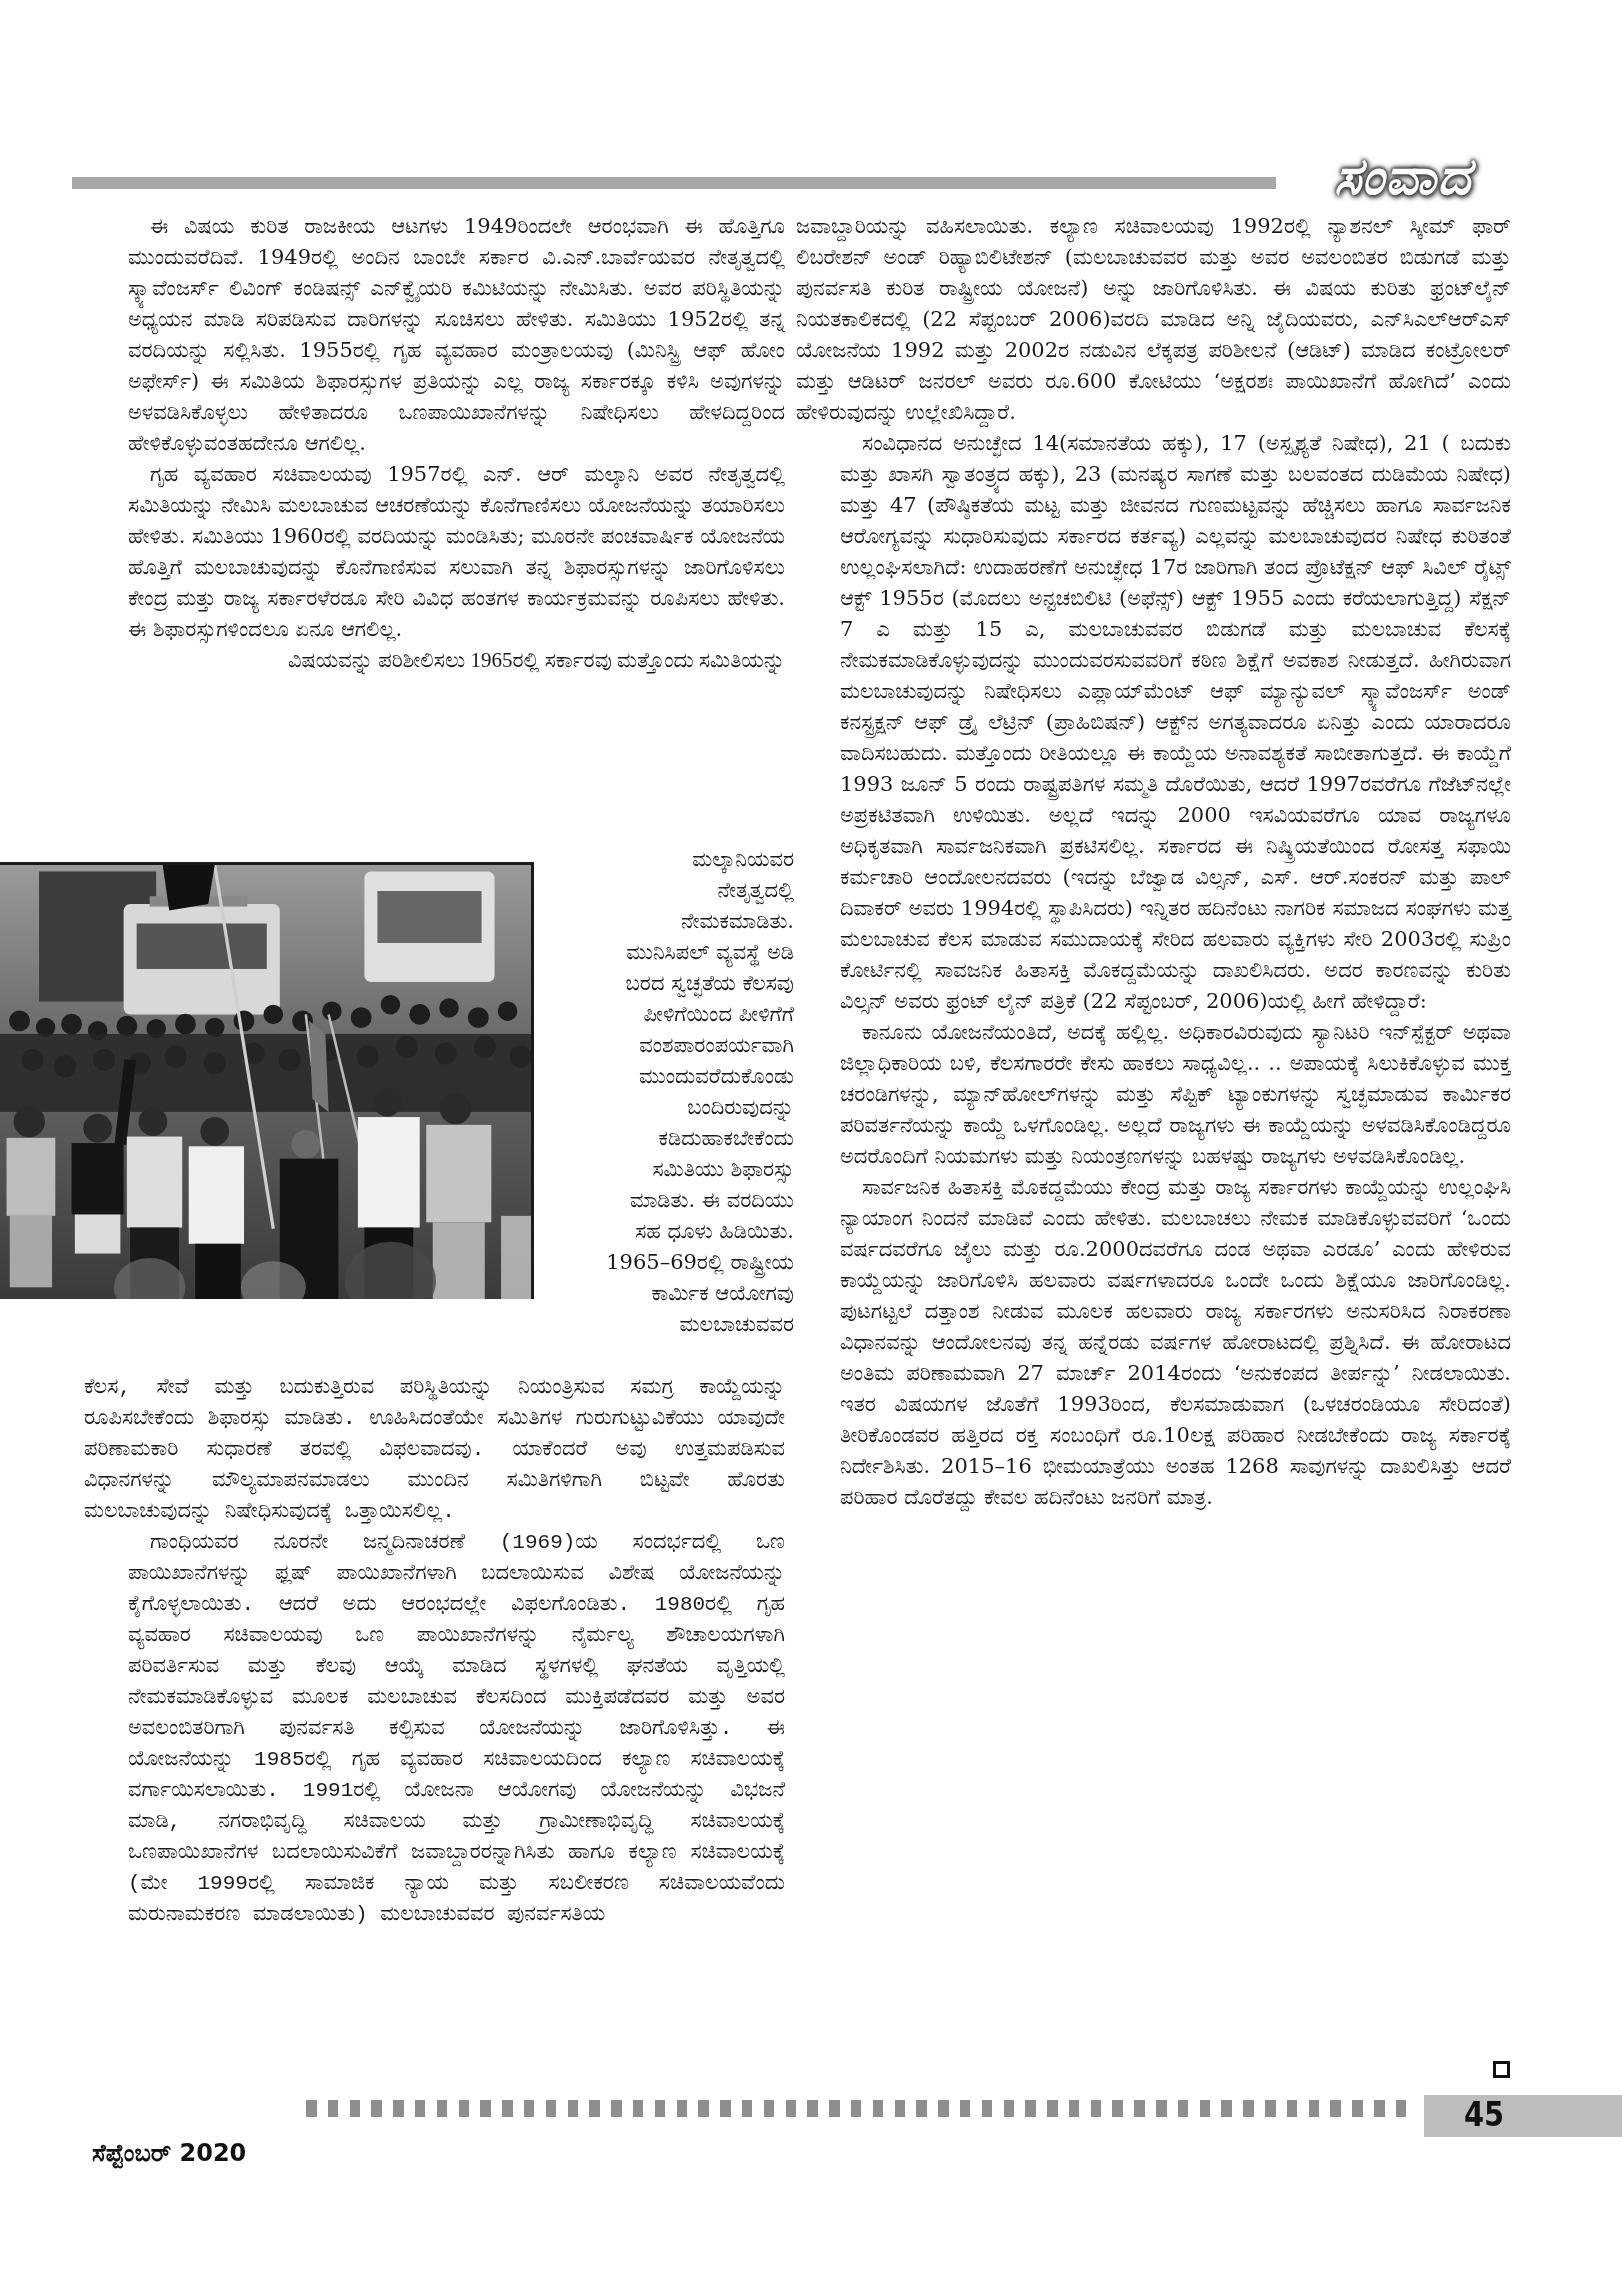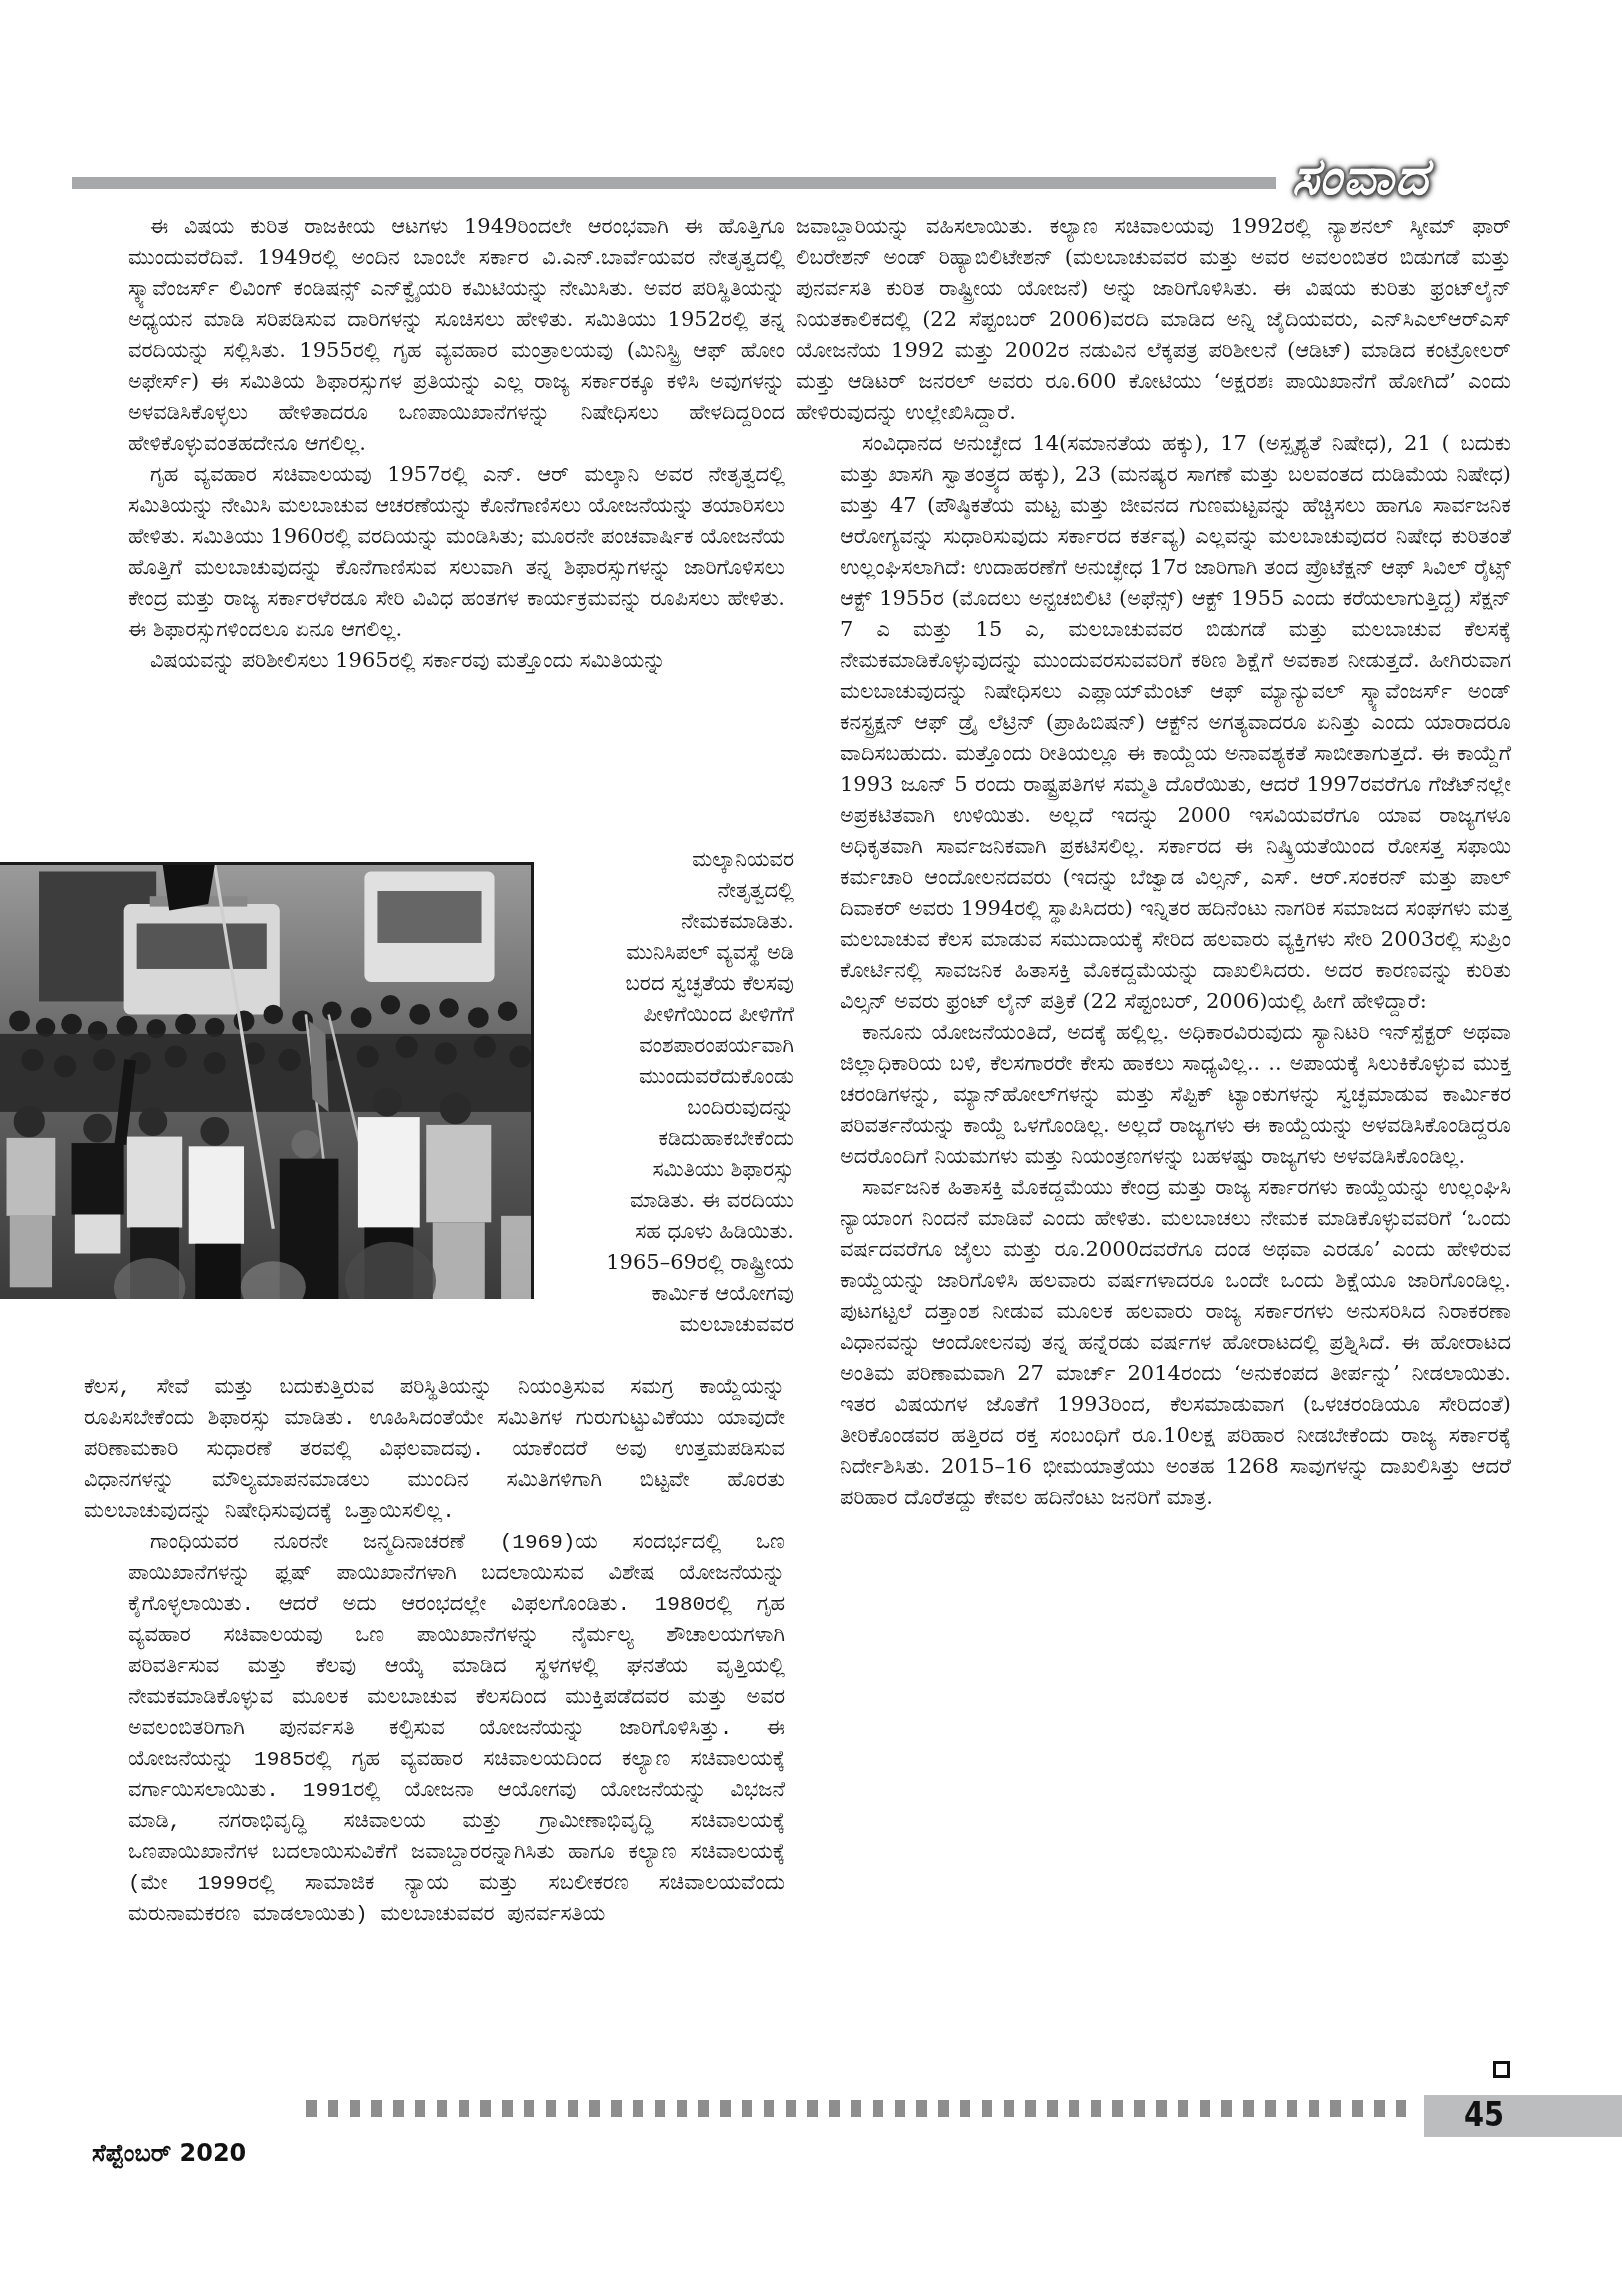--- a/index.html
+++ b/index.html
@@ -4,21 +4,21 @@
 <style>
   html, body { margin: 0; padding: 0; background: #ffffff; }
   body { width: 1623px; height: 2295px; position: relative; overflow: hidden;
          font-family: "DejaVu Serif", "Liberation Serif", serif; color: #1a1a1a; }
 
   
   .header-bar { position: absolute; left: 72px; top: 177px; width: 1204px; height: 11.8px; background: #a7a8aa; }
   .logo { position: absolute; left: 1292px; top: 144px; width: 222px; height: 65px;
           font-family: "DejaVu Sans", sans-serif; font-weight: bold; font-size: 51px; line-height: 65px;
           color: #ffffff; letter-spacing: 1.3px; font-style: italic;
-          text-shadow: 0 0 3.9px #333, 0 0 7.9px #555, 1.3px 2px 5.2px #222, -0.7px -0.7px 3.9px #444; }
+          text-shadow: 0 0 3.9px #333, 0 0 7.9px #555, 1.3px 2px 5.2px #222, -0.7px -0.7px 3.9px #444; text-align: center; }
 
   
   .col { position: absolute; font-size: 21px; line-height: 31px; text-align: justify; }
   .col p { margin: 0; }
   .col p.indent { text-indent: 22px; margin-left: 44px; }
   .col-left-top { left: 84px; top: 211px; width: 701px; }
   .col-left-bottom { left: 84px; top: 1372px; width: 701px; font-family: Liberation Mono, monospace; }
   .col-right { left: 796px; top: 211px; width: 715px; }
 
   .wrap-text { position: absolute; left: 558px; top: 844px; width: 236px; font-size: 21px; line-height: 31px; }
@@ -41,21 +41,21 @@
 </style>
 </head>
 <body>
 
 <div class="header-bar"></div>
 <div class="logo">ಸಂವಾದ</div>
 
 <div class="col col-left-top">
   <p class="indent">ಈ ವಿಷಯ ಕುರಿತ ರಾಜಕೀಯ ಆಟಗಳು 1949ರಿಂದಲೇ ಆರಂಭವಾಗಿ ಈ ಹೊತ್ತಿಗೂ ಮುಂದುವರೆದಿವೆ. 1949ರಲ್ಲಿ ಅಂದಿನ ಬಾಂಬೇ ಸರ್ಕಾರ ವಿ.ಎನ್.ಬಾರ್ವೆಯವರ ನೇತೃತ್ವದಲ್ಲಿ ಸ್ಕ್ಯಾವೆಂಜರ್ಸ್ ಲಿವಿಂಗ್ ಕಂಡಿಷನ್ಸ್ ಎನ್‌ಕ್ವೈಯರಿ ಕಮಿಟಿಯನ್ನು ನೇಮಿಸಿತು. ಅವರ ಪರಿಸ್ಥಿತಿಯನ್ನು ಅಧ್ಯಯನ ಮಾಡಿ ಸರಿಪಡಿಸುವ ದಾರಿಗಳನ್ನು ಸೂಚಿಸಲು ಹೇಳಿತು. ಸಮಿತಿಯು 1952ರಲ್ಲಿ ತನ್ನ ವರದಿಯನ್ನು ಸಲ್ಲಿಸಿತು. 1955ರಲ್ಲಿ ಗೃಹ ವ್ಯವಹಾರ ಮಂತ್ರಾಲಯವು (ಮಿನಿಸ್ಟ್ರಿ ಆಫ್ ಹೋಂ ಅಫೇರ್ಸ್) ಈ ಸಮಿತಿಯ ಶಿಫಾರಸ್ಸುಗಳ ಪ್ರತಿಯನ್ನು ಎಲ್ಲ ರಾಜ್ಯ ಸರ್ಕಾರಕ್ಕೂ ಕಳಿಸಿ ಅವುಗಳನ್ನು ಅಳವಡಿಸಿಕೊಳ್ಳಲು ಹೇಳಿತಾದರೂ ಒಣಪಾಯಿಖಾನೆಗಳನ್ನು ನಿಷೇಧಿಸಲು ಹೇಳದಿದ್ದರಿಂದ ಹೇಳಿಕೊಳ್ಳುವಂತಹದೇನೂ ಆಗಲಿಲ್ಲ.</p>
   <p class="indent">ಗೃಹ ವ್ಯವಹಾರ ಸಚಿವಾಲಯವು 1957ರಲ್ಲಿ ಎನ್. ಆರ್ ಮಲ್ಕಾನಿ ಅವರ ನೇತೃತ್ವದಲ್ಲಿ ಸಮಿತಿಯನ್ನು ನೇಮಿಸಿ ಮಲಬಾಚುವ ಆಚರಣೆಯನ್ನು ಕೊನೆಗಾಣಿಸಲು ಯೋಜನೆಯನ್ನು ತಯಾರಿಸಲು ಹೇಳಿತು. ಸಮಿತಿಯು 1960ರಲ್ಲಿ ವರದಿಯನ್ನು ಮಂಡಿಸಿತು; ಮೂರನೇ ಪಂಚವಾರ್ಷಿಕ ಯೋಜನೆಯ ಹೊತ್ತಿಗೆ ಮಲಬಾಚುವುದನ್ನು ಕೊನೆಗಾಣಿಸುವ ಸಲುವಾಗಿ ತನ್ನ ಶಿಫಾರಸ್ಸುಗಳನ್ನು ಜಾರಿಗೊಳಿಸಲು ಕೇಂದ್ರ ಮತ್ತು ರಾಜ್ಯ ಸರ್ಕಾರಳೆರಡೂ ಸೇರಿ ವಿವಿಧ ಹಂತಗಳ ಕಾರ್ಯಕ್ರಮವನ್ನು ರೂಪಿಸಲು ಹೇಳಿತು. ಈ ಶಿಫಾರಸ್ಸುಗಳಿಂದಲೂ ಏನೂ ಆಗಲಿಲ್ಲ.</p>
-  <p class="indent" style="text-align:left;">ವಿಷಯವನ್ನು ಪರಿಶೀಲಿಸಲು 1965ರಲ್ಲಿ ಸರ್ಕಾರವು ಮತ್ತೊಂದು ಸಮಿತಿಯನ್ನು</p>
+  <p class="indent" style="text-align:right;font-family:Liberation Serif, serif;">ವಿಷಯವನ್ನು ಪರಿಶೀಲಿಸಲು 1965ರಲ್ಲಿ ಸರ್ಕಾರವು ಮತ್ತೊಂದು ಸಮಿತಿಯನ್ನು</p>
 </div>
 
 <div class="photo">
   <svg viewBox="0 0 816 668" preserveAspectRatio="none">
     <defs>
       <linearGradient id="sky" x1="0" y1="0" x2="0" y2="1">
         <stop offset="0" stop-color="#9a9a9a"></stop>
         <stop offset="0.4" stop-color="#6a6a6a"></stop>
         <stop offset="1" stop-color="#3a3a3a"></stop>
       </linearGradient>

